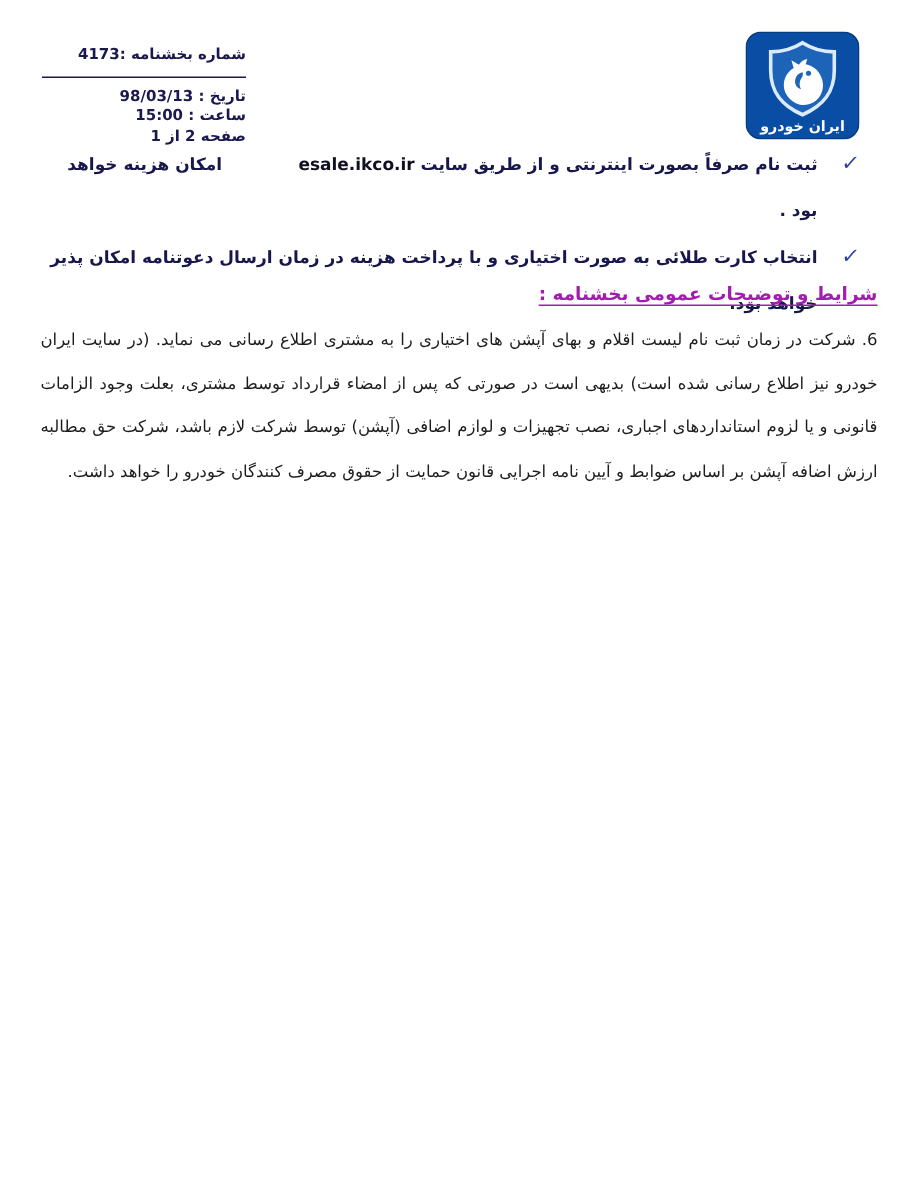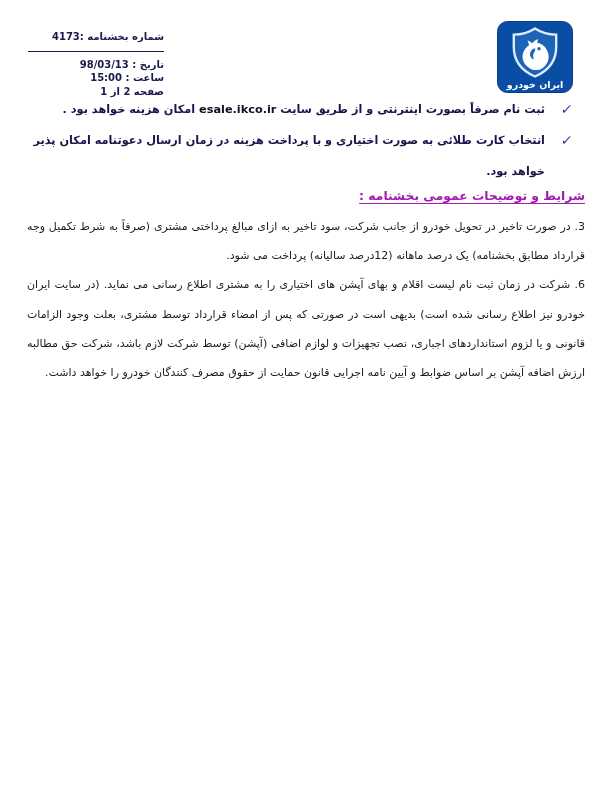--- a/index.html
+++ b/index.html
@@ -28,21 +28,21 @@
     position:absolute; top:94px; right:27px; left:27px;
     direction:rtl; text-align:right;
     color:#17174b; font-weight:bold; font-size:11.3px;
   }
   .bullet { position:relative; padding-right:40px; line-height:31px; }
   .check {
     position:absolute; right:12px; top:0;
     color:#2a3f9e; font-size:14px; font-weight:bold;
     transform:skewX(-8deg);
   }
-  .url { direction:ltr; unicode-bidi:embed; font-weight:bold; color:#101020; }
+  .url { direction:ltr; unicode-bidi:embed; font-weight:bold; color:#101020;margin-left:47px; }
 
   
   .section-title {
     position:absolute; top:189px; right:27px;
     direction:rtl;
     color:#a21caf; font-weight:bold; font-size:12.3px;
     text-decoration:underline; text-underline-offset:3px;
   }
 
   
@@ -83,17 +83,16 @@
     </div>
     <div class="bullet">
       <span class="check">✓</span>
       <span>انتخاب کارت طلائی به صورت اختیاری و با پرداخت هزینه در زمان ارسال دعوتنامه امکان پذیر خواهد بود.</span>
     </div>
   </div>
 
   <div class="section-title">شرایط و توضیحات عمومی بخشنامه :</div>
 
   <div class="doc-body">
-    <p class="para">3. در صورت تاخیر در تحویل خودرو از جانب شرکت، سود تاخیر به ازای مبالغ پرداختی مشتری (صرفاً به شرط تکمیل وجه قرارداد مطابق بخشنامه) یک درصد ماهانه (12درصد سالیانه) پرداخت می شود.</p>
     <p class="para">6. شرکت در زمان ثبت نام لیست اقلام و بهای آپشن های اختیاری را به مشتری اطلاع رسانی می نماید. (در سایت ایران خودرو نیز اطلاع رسانی شده است) بدیهی است در صورتی که پس از امضاء قرارداد توسط مشتری، بعلت وجود الزامات قانونی و یا لزوم استانداردهای اجباری، نصب تجهیزات و لوازم اضافی (آپشن) توسط شرکت لازم باشد، شرکت حق مطالبه ارزش اضافه آپشن بر اساس ضوابط و آیین نامه اجرایی قانون حمایت از حقوق مصرف کنندگان خودرو را خواهد داشت.</p>
   </div>
 
 </div>
 
 </body></html>

